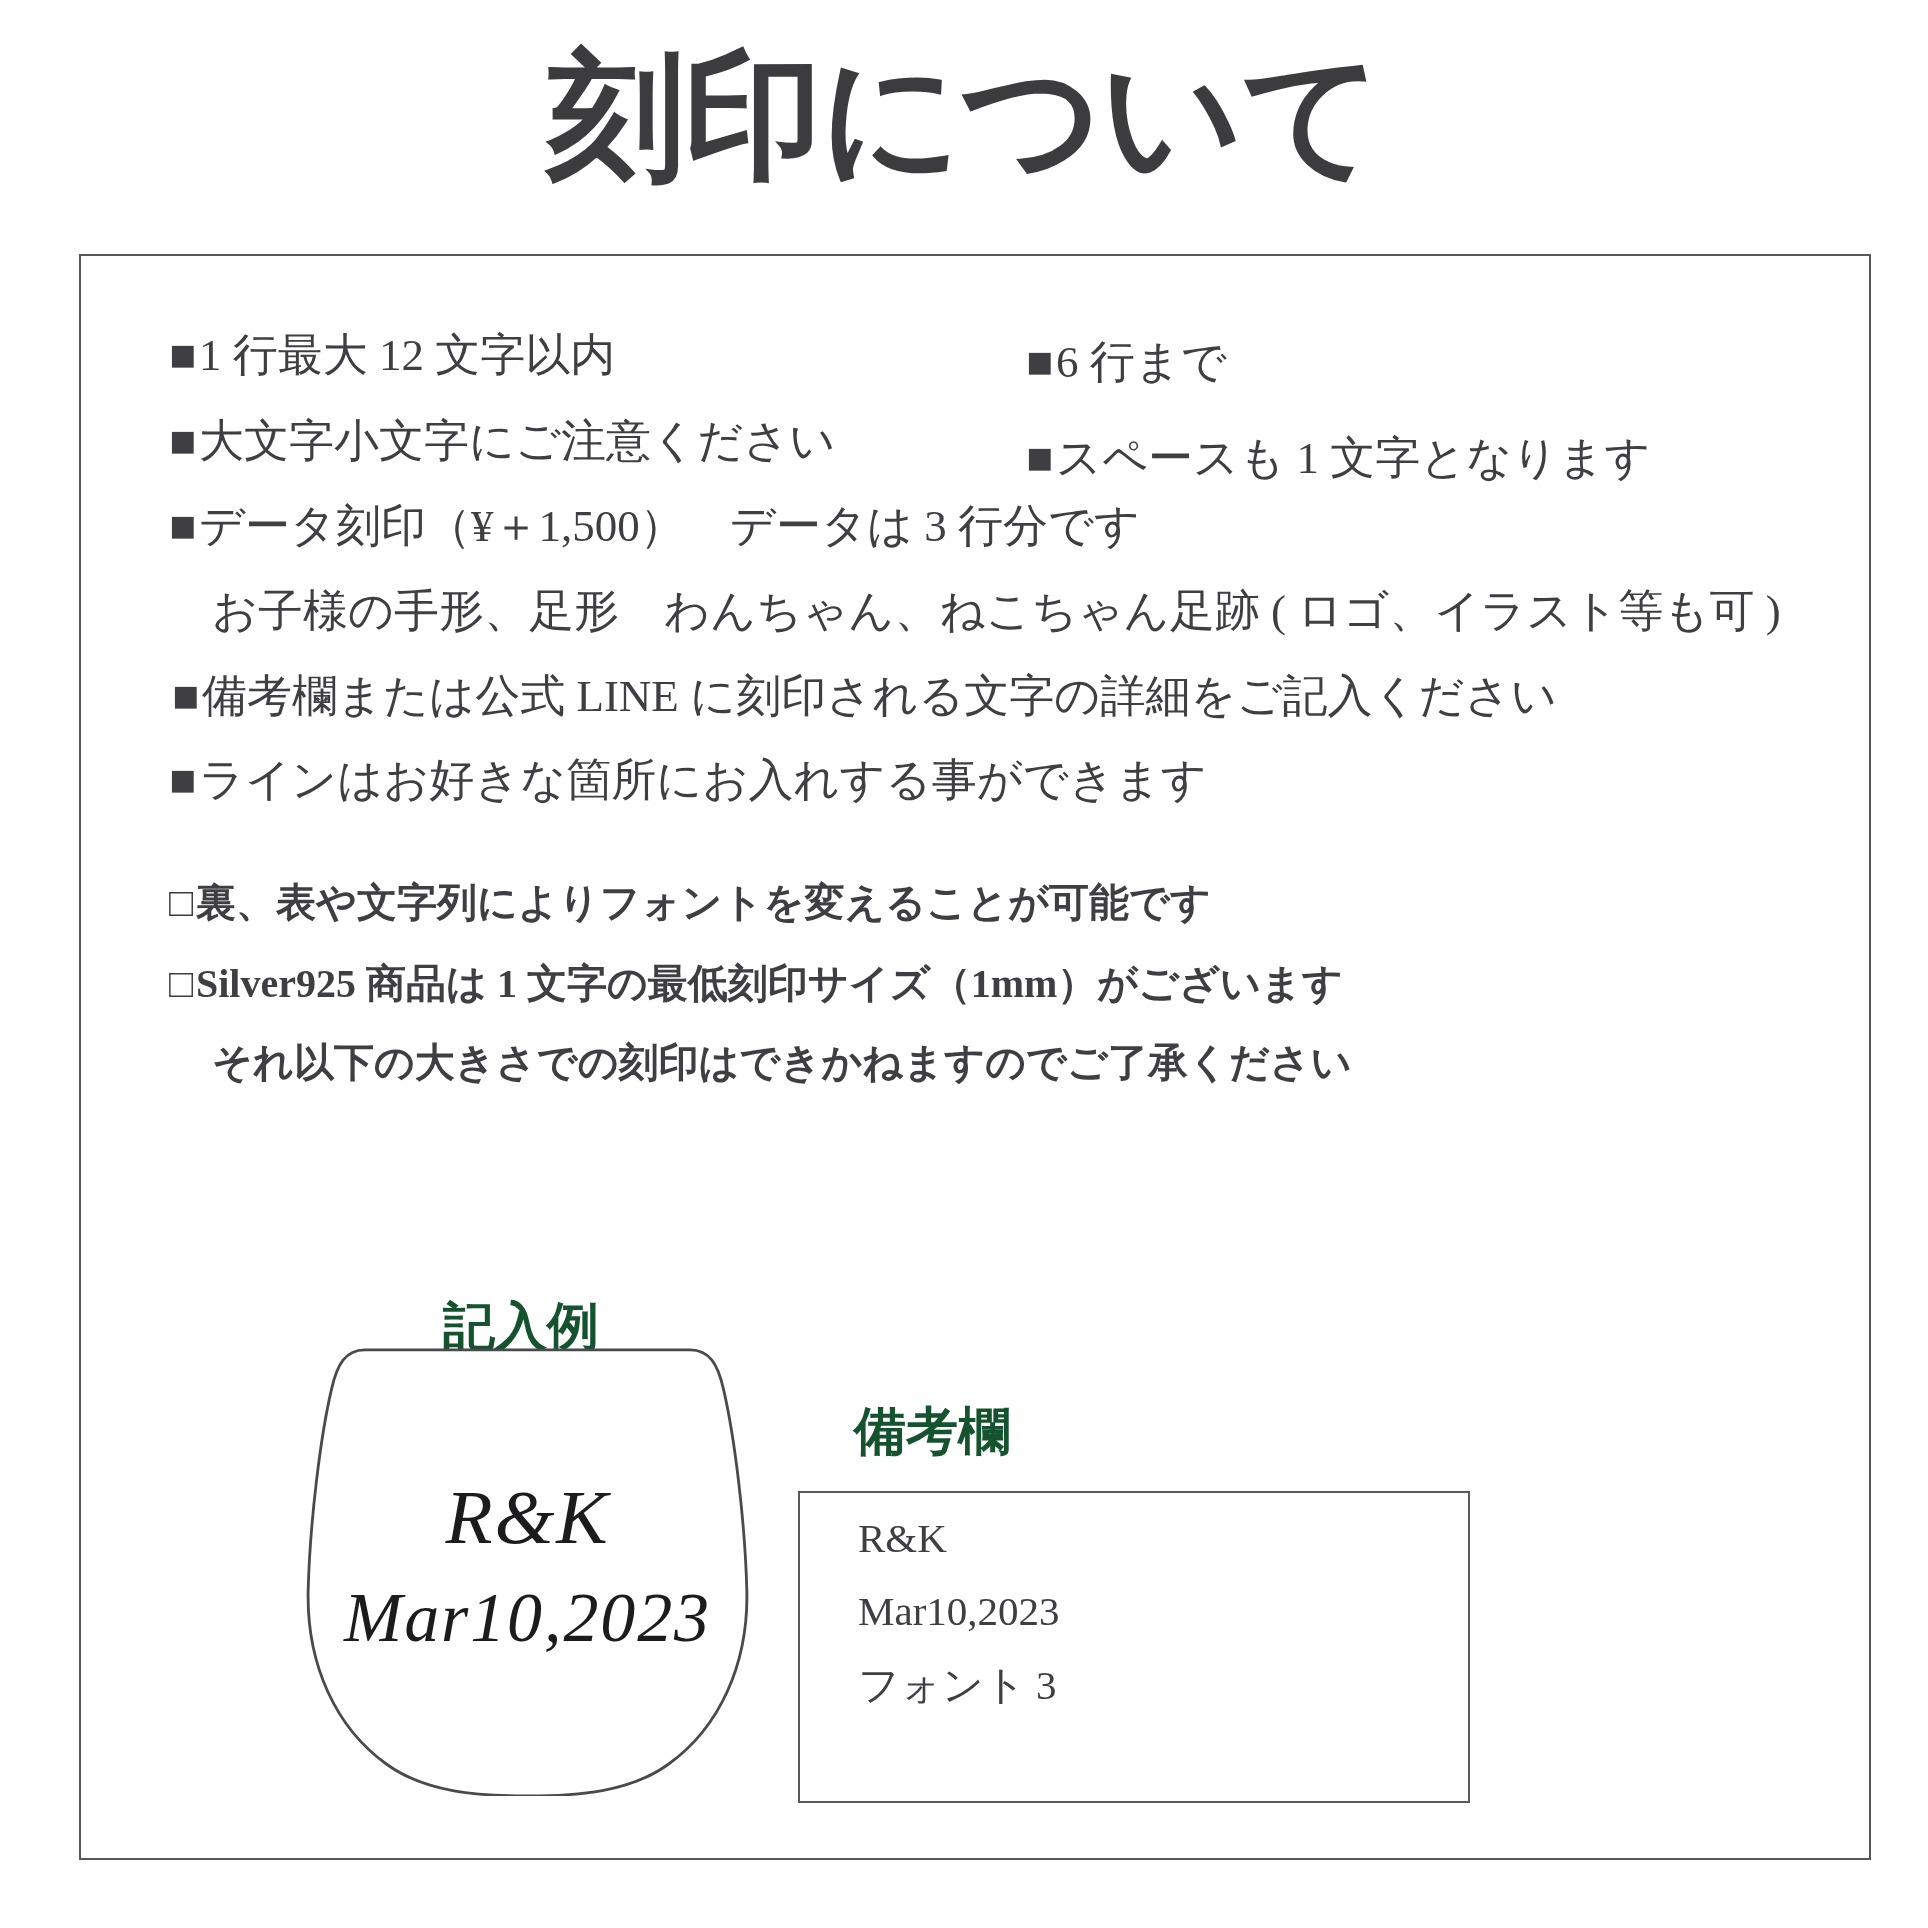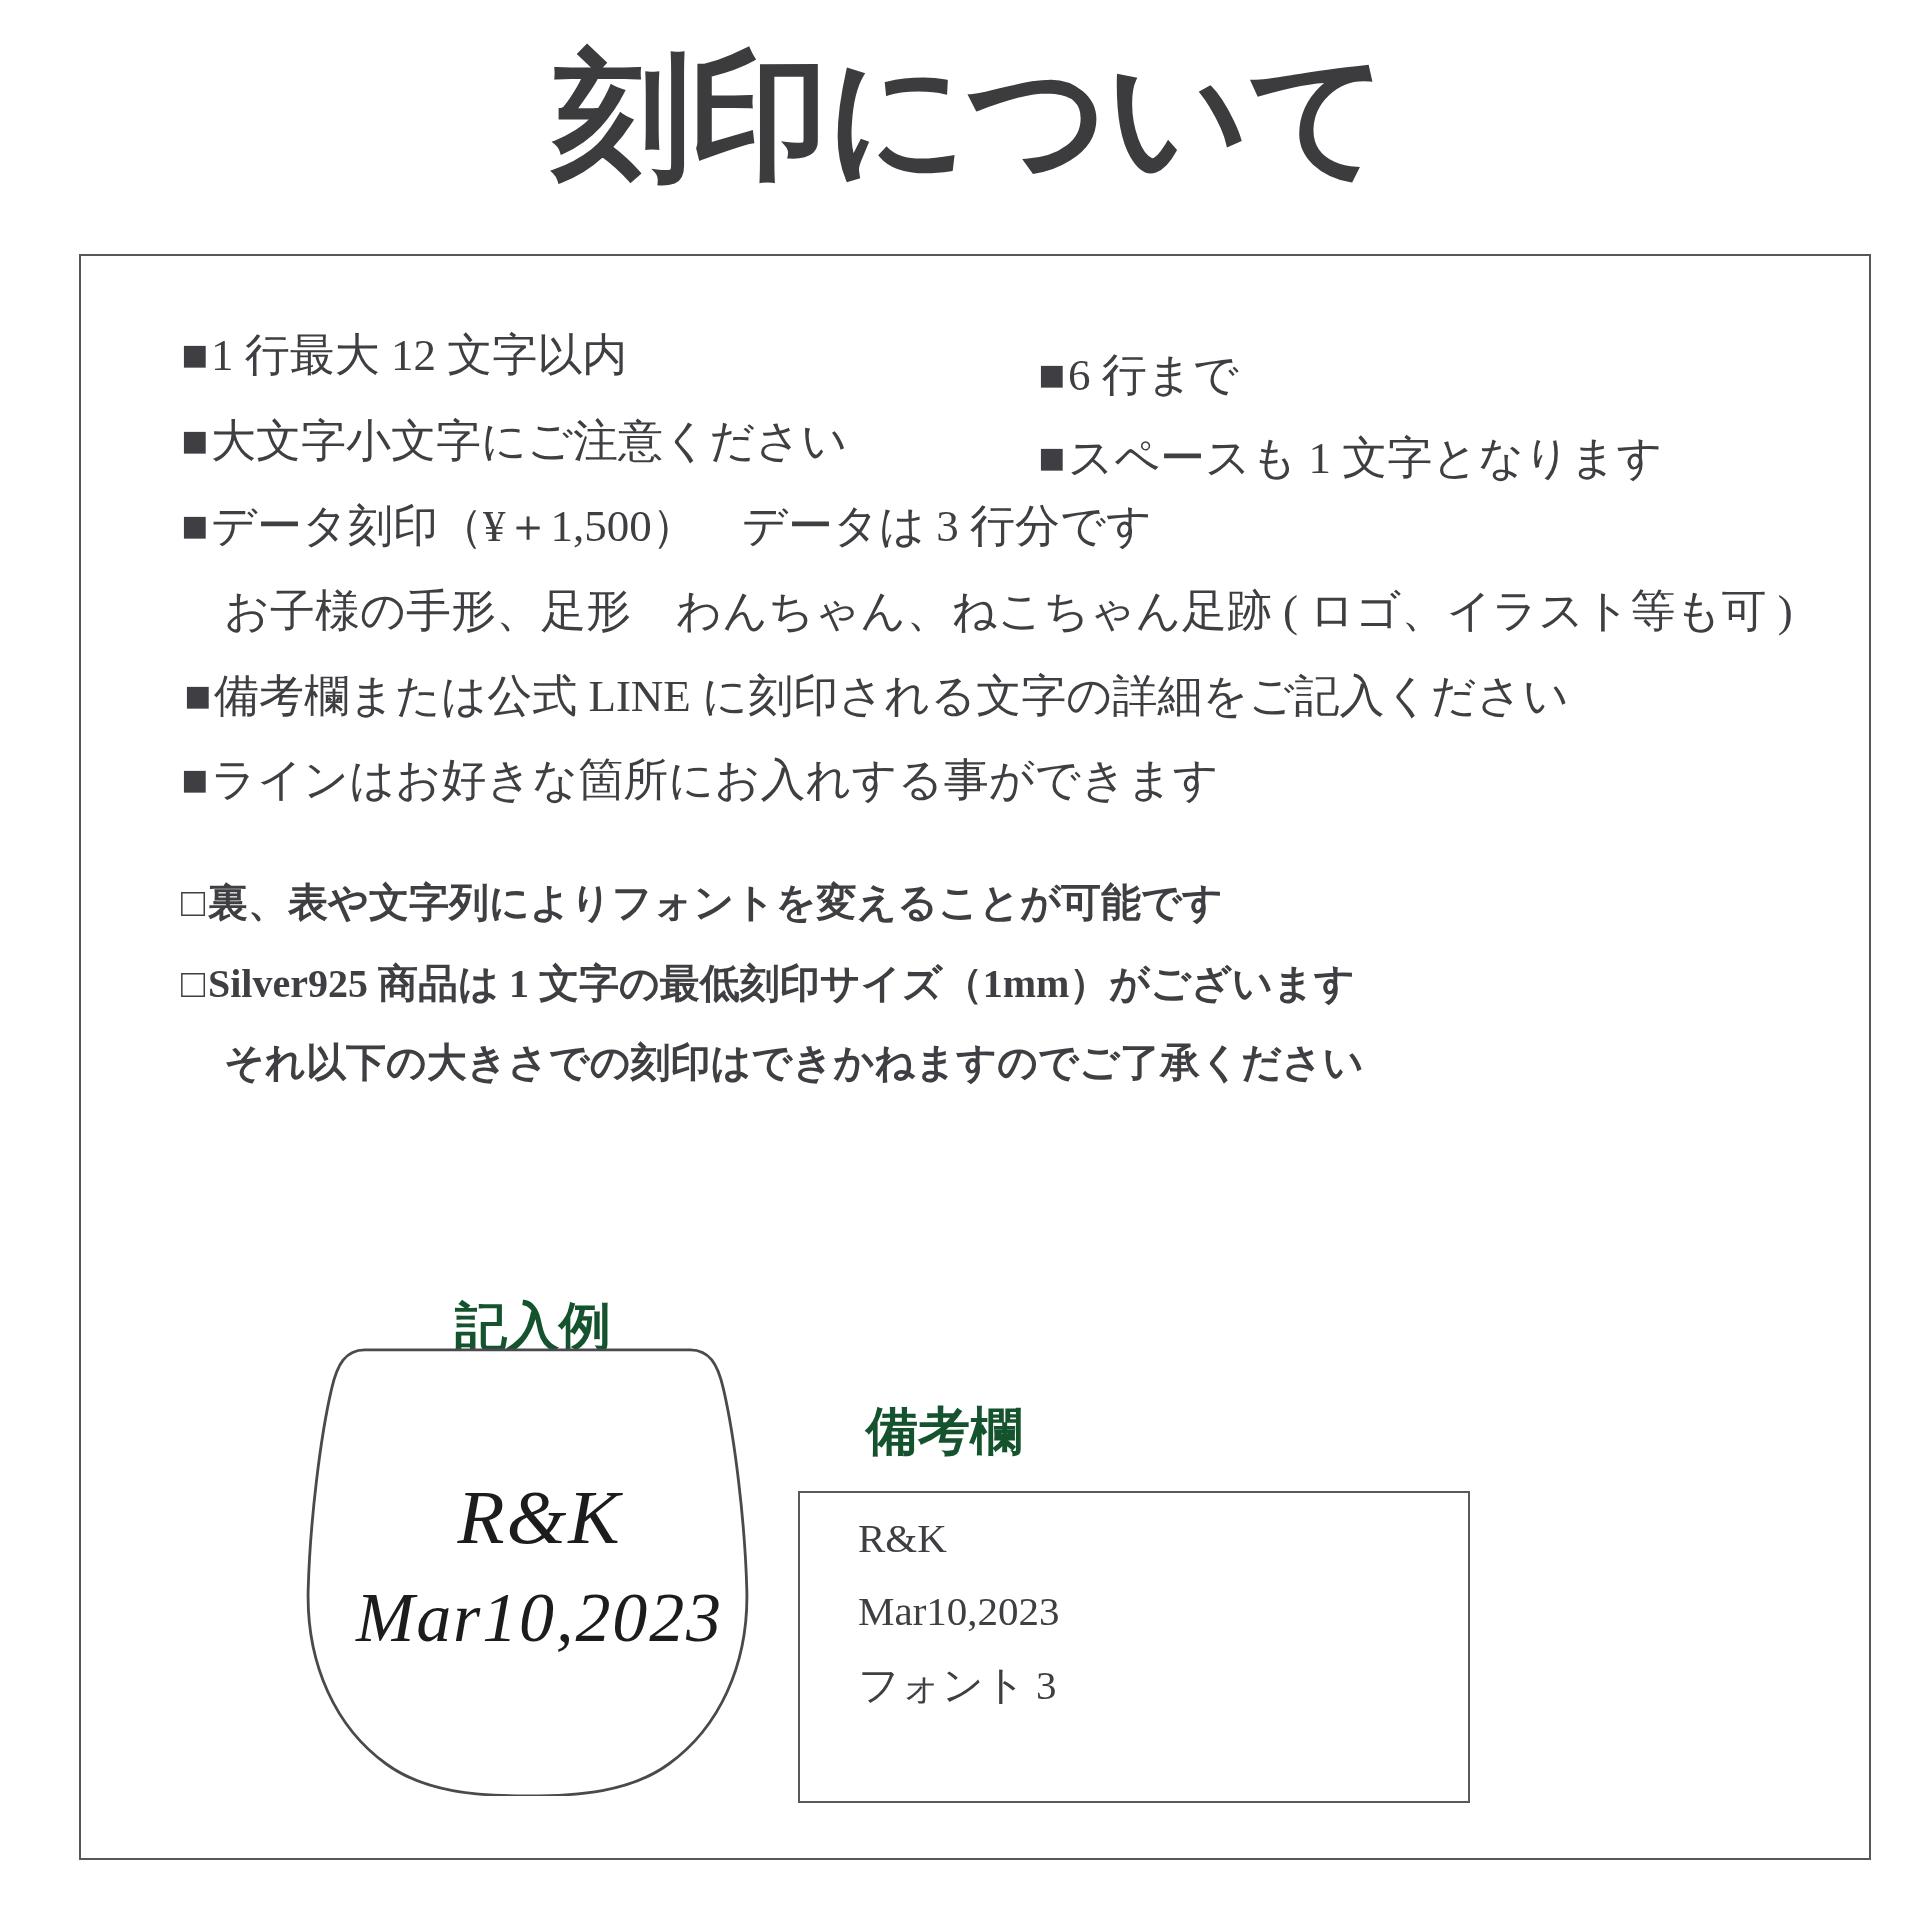--- a/index.html
+++ b/index.html
@@ -4,21 +4,21 @@
 <style>
   html,body { margin:0; padding:0; background:#ffffff; }
   .canvas {
     position:relative;
     width:1928px; height:1928px;
     background:#ffffff;
     font-family:"Liberation Serif","DejaVu Serif",serif;
     color:#3f3f43;
     overflow:hidden;
   }
-  .abs { position:absolute; white-space:nowrap; line-height:1.2;margin-left:12px; }
+  .abs { position:absolute; white-space:nowrap; line-height:1.2; }
   .title {
     left:0; right:0; top:34px;
     text-align:center;
     font-size:139px; font-weight:700;
     letter-spacing:-1.9px;
     color:#3c3c3f;
   }
   .panel {
     position:absolute;
     left:79px; top:254px;
@@ -62,21 +62,21 @@
 
   <div class="panel"></div>
 
   <div class="abs big" style="left:169px;top:328px"><span class="mk">■</span><span>1 行最大 12 文字以内</span></div>
   <div class="abs big" style="left:169px;top:414px"><span class="mk">■</span><span>大文字小文字にご注意ください</span></div>
   <div class="abs big" style="left:169px;top:499px"><span class="mk">■</span><span>データ刻印（¥＋1,500）　データは 3 行分です</span></div>
   <div class="abs big" style="left:212px;top:584px"><span>お子様の手形、足形　わんちゃん、ねこちゃん足跡 ( ロゴ、イラスト等も可 )</span></div>
   <div class="abs big" style="left:172px;top:669px"><span class="mk">■</span><span>備考欄または公式 LINE に刻印される文字の詳細をご記入ください</span></div>
   <div class="abs big" style="left:169px;top:753px"><span class="mk">■</span><span>ラインはお好きな箇所にお入れする事ができます</span></div>
 
-  <div class="abs big" style="left:1026px;top:348px"><span class="mk">■</span><span>6 行まで</span></div>
+  <div class="abs big" style="left:1026px;top:335px"><span class="mk">■</span><span>6 行まで</span></div>
   <div class="abs big" style="left:1026px;top:431px"><span class="mk">■</span><span>スペースも 1 文字となります</span></div>
 
   <div class="abs small" style="left:169px;top:879px"><span class="mk">□</span><span>裏、表や文字列によりフォントを変えることが可能です</span></div>
   <div class="abs small" style="left:169px;top:960px"><span class="mk">□</span><span>Silver925 商品は 1 文字の最低刻印サイズ（1mm）がございます</span></div>
   <div class="abs small" style="left:212px;top:1039px"><span>それ以下の大きさでの刻印はできかねますのでご了承ください</span></div>
 
   <div class="abs section-label" style="left:443px;top:1296px">記入例</div>
 
   <svg class="shape" width="443" height="449" viewBox="0 0 470 477">
     <path d="M 62 3 H 408

